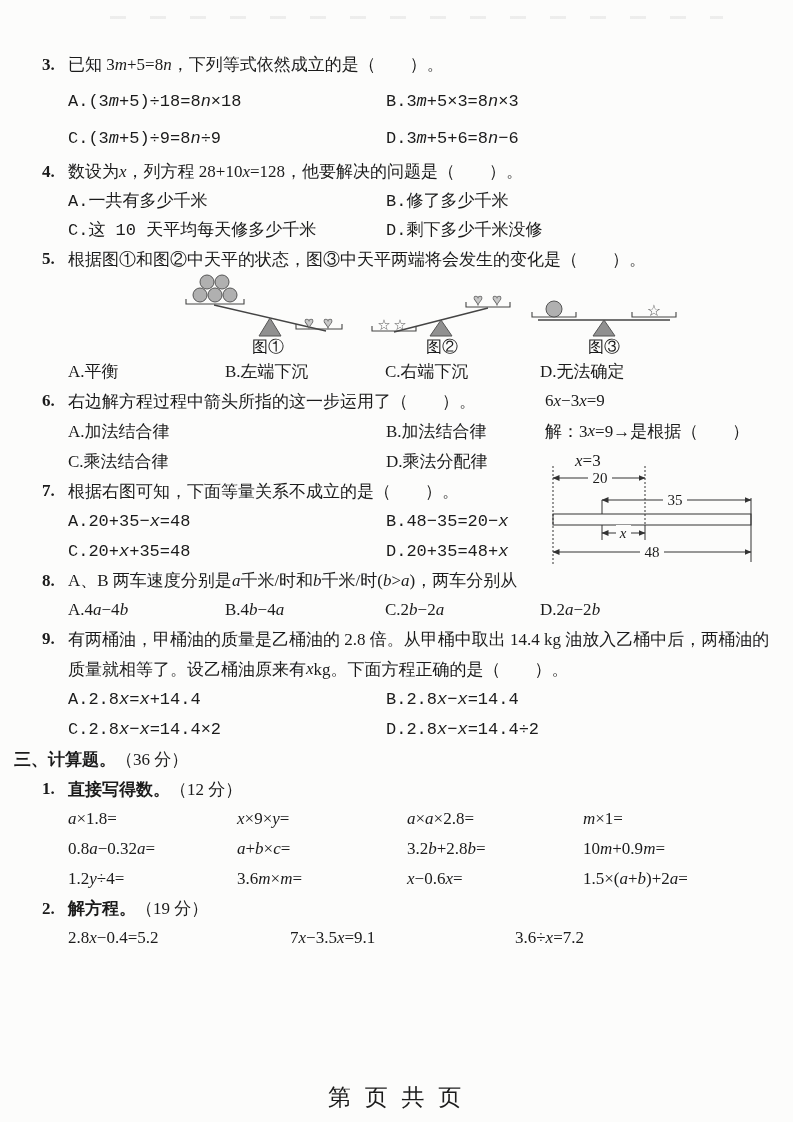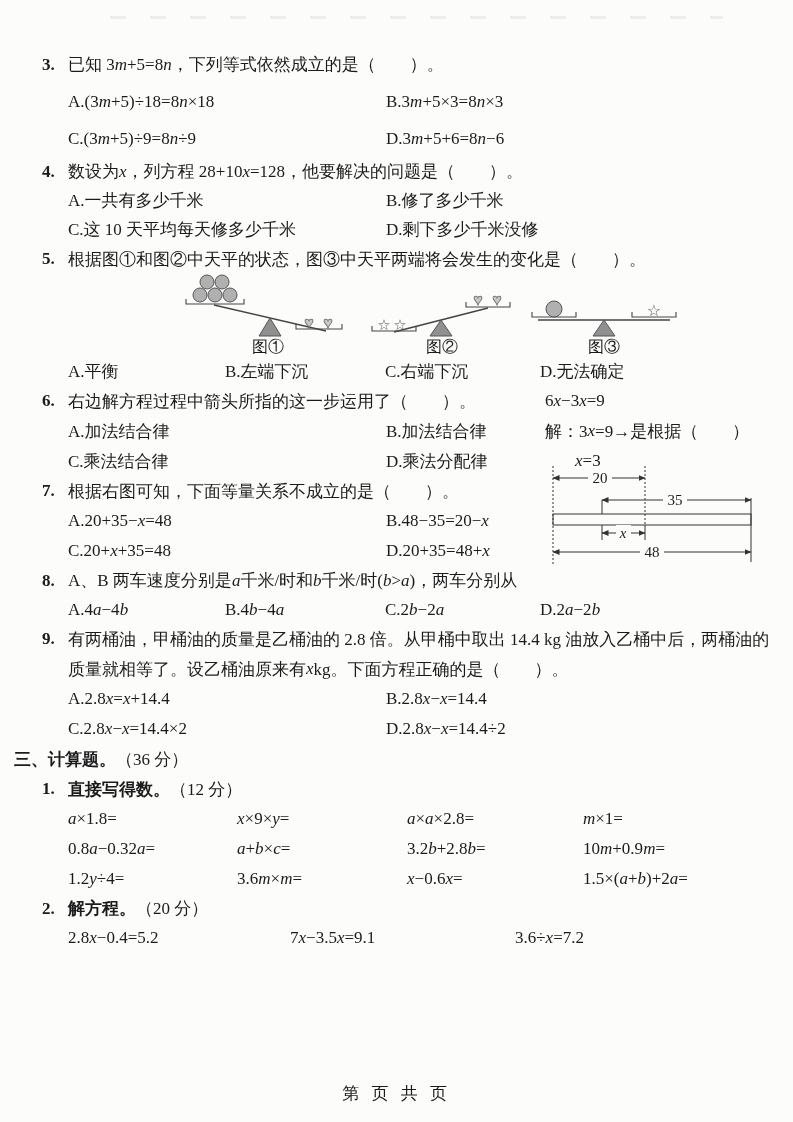--- a/index.html
+++ b/index.html
@@ -9,36 +9,36 @@
   .artifact{position:absolute;top:16px;left:110px;right:70px;height:3px;
         background:repeating-linear-gradient(90deg,#aaa 0 16px,transparent 16px 40px);
         opacity:.18;}
   .content{position:absolute;left:42px;top:46px;width:722px;}
   .q{display:flex;align-items:flex-start;}
   .qnum{width:26px;flex:none;font-weight:bold;}
   .qbody{flex:1;min-width:0;}
   .rh37{height:37px;display:flex;align-items:center;white-space:nowrap;}
   .rh29{height:29px;display:flex;align-items:center;white-space:nowrap;}
   .rh30{height:30px;display:flex;align-items:center;white-space:nowrap;}
-  .opts2{display:grid;grid-template-columns:318px 1fr;}
+  .opts2{display:grid;grid-template-columns:318px 1fr;font-family:Liberation Mono, monospace;}
   .opts4{display:grid;grid-template-columns:157px 160px 155px 1fr;}
   .g3{display:grid;grid-template-columns:318px 159px 1fr;}
   .span2{grid-column:1 / span 2;}
   .calcgrid{display:grid;grid-template-columns:169px 170px 176px 1fr;}
   .solvegrid{display:grid;grid-template-columns:222px 225px 1fr;}
   .sec{margin-left:-28px;}
   .sec b, .sub b{font-family:"Liberation Sans","DejaVu Sans",sans-serif;font-weight:bold;}
   .pts{font-weight:normal;}
   i{font-style:italic;}
   .ind30{padding-left:30px;}
   .figs{display:flex;align-items:flex-start;padding-left:110px;gap:8px;height:82px;}
   .q7wrap{position:relative;}
   .q7svg{position:absolute;left:477px;top:-14px;}
   .footer{position:absolute;left:0;right:0;top:1082px;text-align:center;
-          letter-spacing:4px;font-size:17px;}
+          letter-spacing:4px;font-size:23px;}
   svg text{font-family:"Liberation Serif","DejaVu Serif",serif;}
 </style>
 </head>
 <body>
 
 <div class="page">
   <div class="artifact"></div>
   <div class="content">
 
     <div class="q">
@@ -226,21 +226,21 @@
           <div class="rh30 mi">1.5×(<i>a</i>+<i>b</i>)+2<i>a</i>=</div>
         </div>
       </div>
     </div>
 
     <div class="q sub">
       <div class="qnum rh29">2.</div>
       <div class="qbody">
         <div class="rh29">
           <b>解方程。</b>
-          <span class="pts">（20 分）</span>
+          <span class="pts">（19 分）</span>
         </div>
         <div class="solvegrid">
           <div class="rh30 mi">2.8<i>x</i>−0.4=5.2</div>
           <div class="rh30 mi">7<i>x</i>−3.5<i>x</i>=9.1</div>
           <div class="rh30 mi">3.6÷<i>x</i>=7.2</div>
         </div>
       </div>
     </div>
 
   </div>

